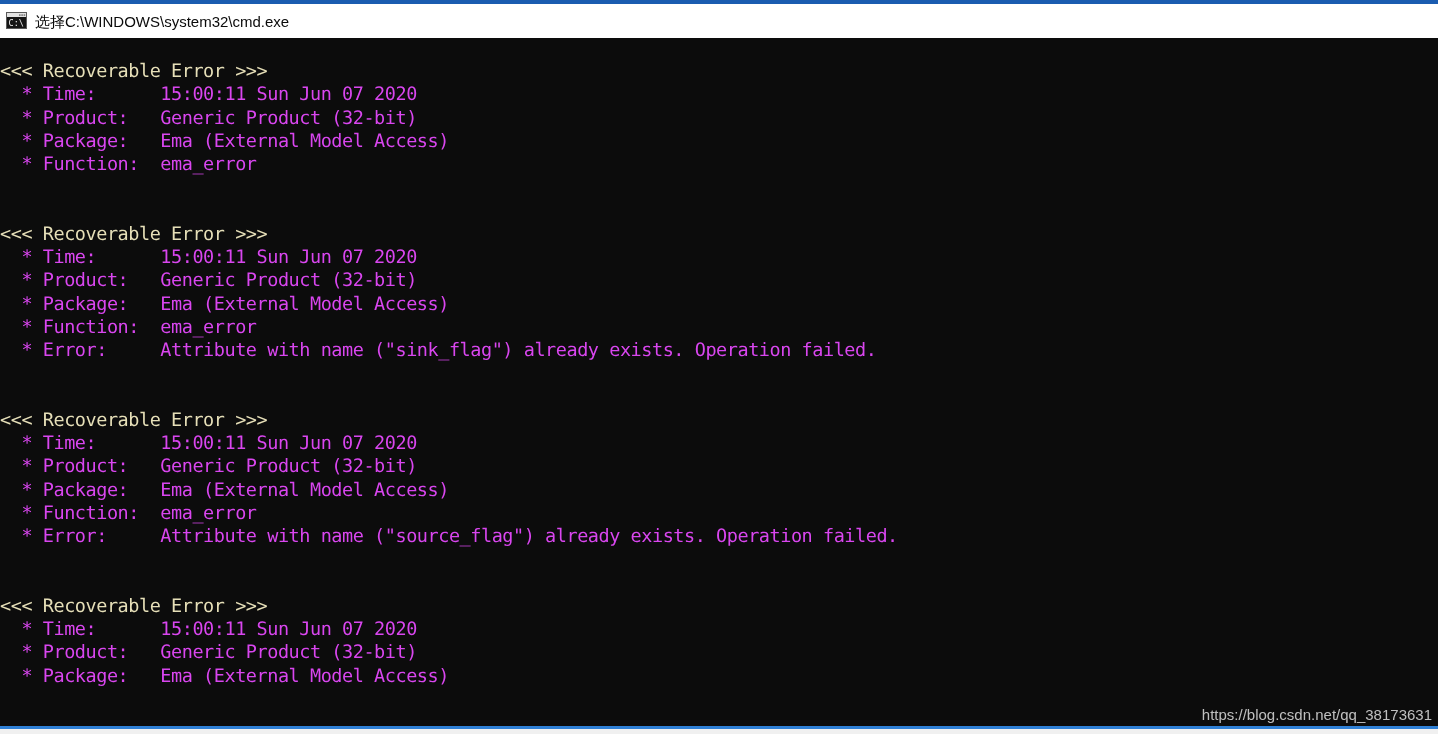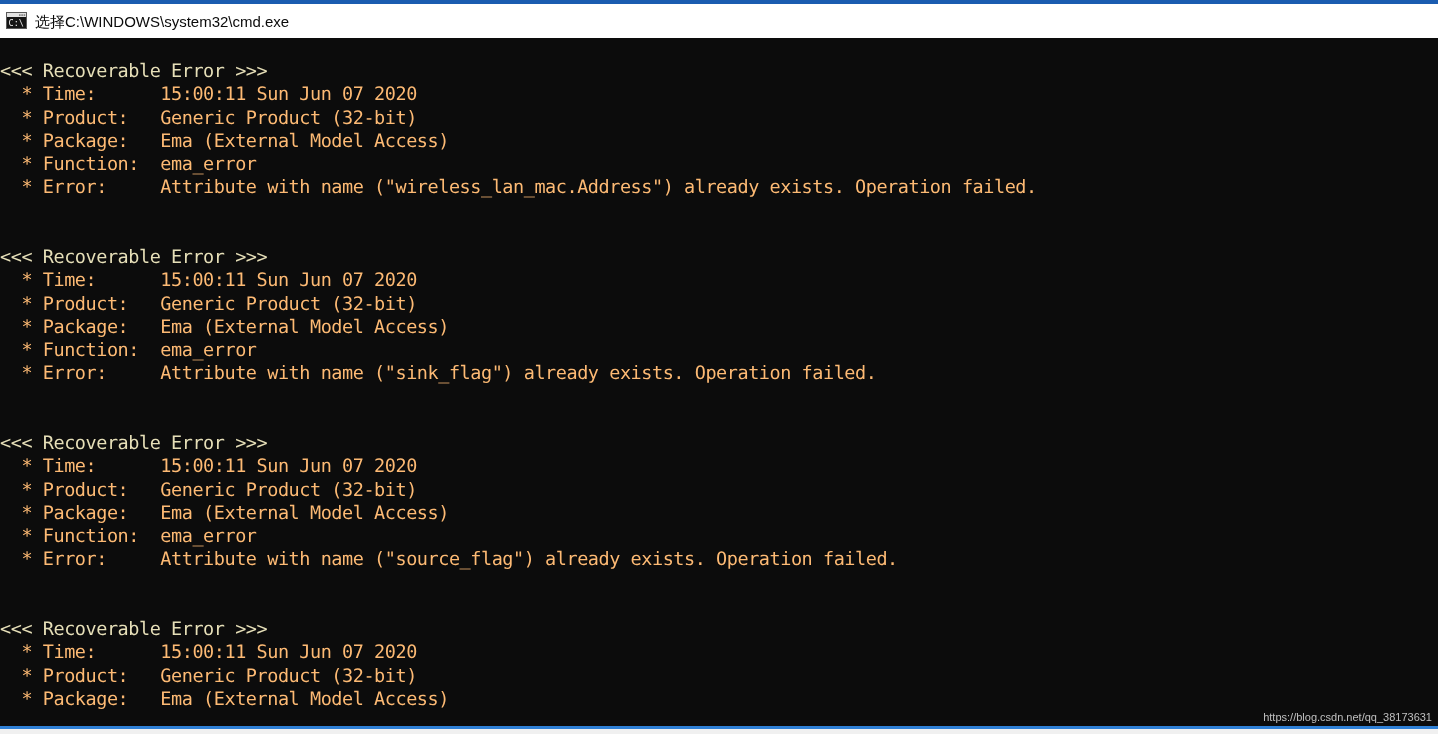--- a/index.html
+++ b/index.html
@@ -70,34 +70,34 @@
     position: absolute;
     left: 0px;
     top: 22px;
     width: 1438px;
   }
   .line {
     font-family: "DejaVu Sans Mono", "Liberation Mono", monospace;
     font-size: 18.5px;
     line-height: 23.25px;
     height: 23.25px;
-    color: #fdba74;
+    color: #d946ef;
     white-space: pre;
     letter-spacing: -0.45px;
     text-rendering: geometricPrecision;
   }
   .line.blank { color: transparent; }
   .line.header { color: #e6dfb8; }
   
   .watermark {
     position: absolute;
     right: 6px;
     bottom: 11px;
     font-family: "Liberation Sans", sans-serif;
-    font-size: 11px;
+    font-size: 15px;
     color: #cfcfcf;
     white-space: nowrap;
     opacity: 0.92;
     margin-top: 40px;
   }
   
   .bottom-rule {
     position: absolute;
     left: 0;
     bottom: 5px;
@@ -136,21 +136,20 @@
     <span class="titlebar-text">选择C:\WINDOWS\system32\cmd.exe</span>
   </div>
 
   <div class="console">
     <div class="console-inner" id="console-lines">
         <div class="line header">&lt;&lt;&lt; Recoverable Error &gt;&gt;&gt;</div>
         <div class="line">  * Time:      15:00:11 Sun Jun 07 2020</div>
         <div class="line">  * Product:   Generic Product (32-bit)</div>
         <div class="line">  * Package:   Ema (External Model Access)</div>
         <div class="line">  * Function:  ema_error</div>
-        <div class="line">  * Error:     Attribute with name ("wireless_lan_mac.Address") already exists. Operation failed.</div>
         <div class="line blank"> </div>
         <div class="line blank"> </div>
         <div class="line header">&lt;&lt;&lt; Recoverable Error &gt;&gt;&gt;</div>
         <div class="line">  * Time:      15:00:11 Sun Jun 07 2020</div>
         <div class="line">  * Product:   Generic Product (32-bit)</div>
         <div class="line">  * Package:   Ema (External Model Access)</div>
         <div class="line">  * Function:  ema_error</div>
         <div class="line">  * Error:     Attribute with name ("sink_flag") already exists. Operation failed.</div>
         <div class="line blank"> </div>
         <div class="line blank"> </div>

